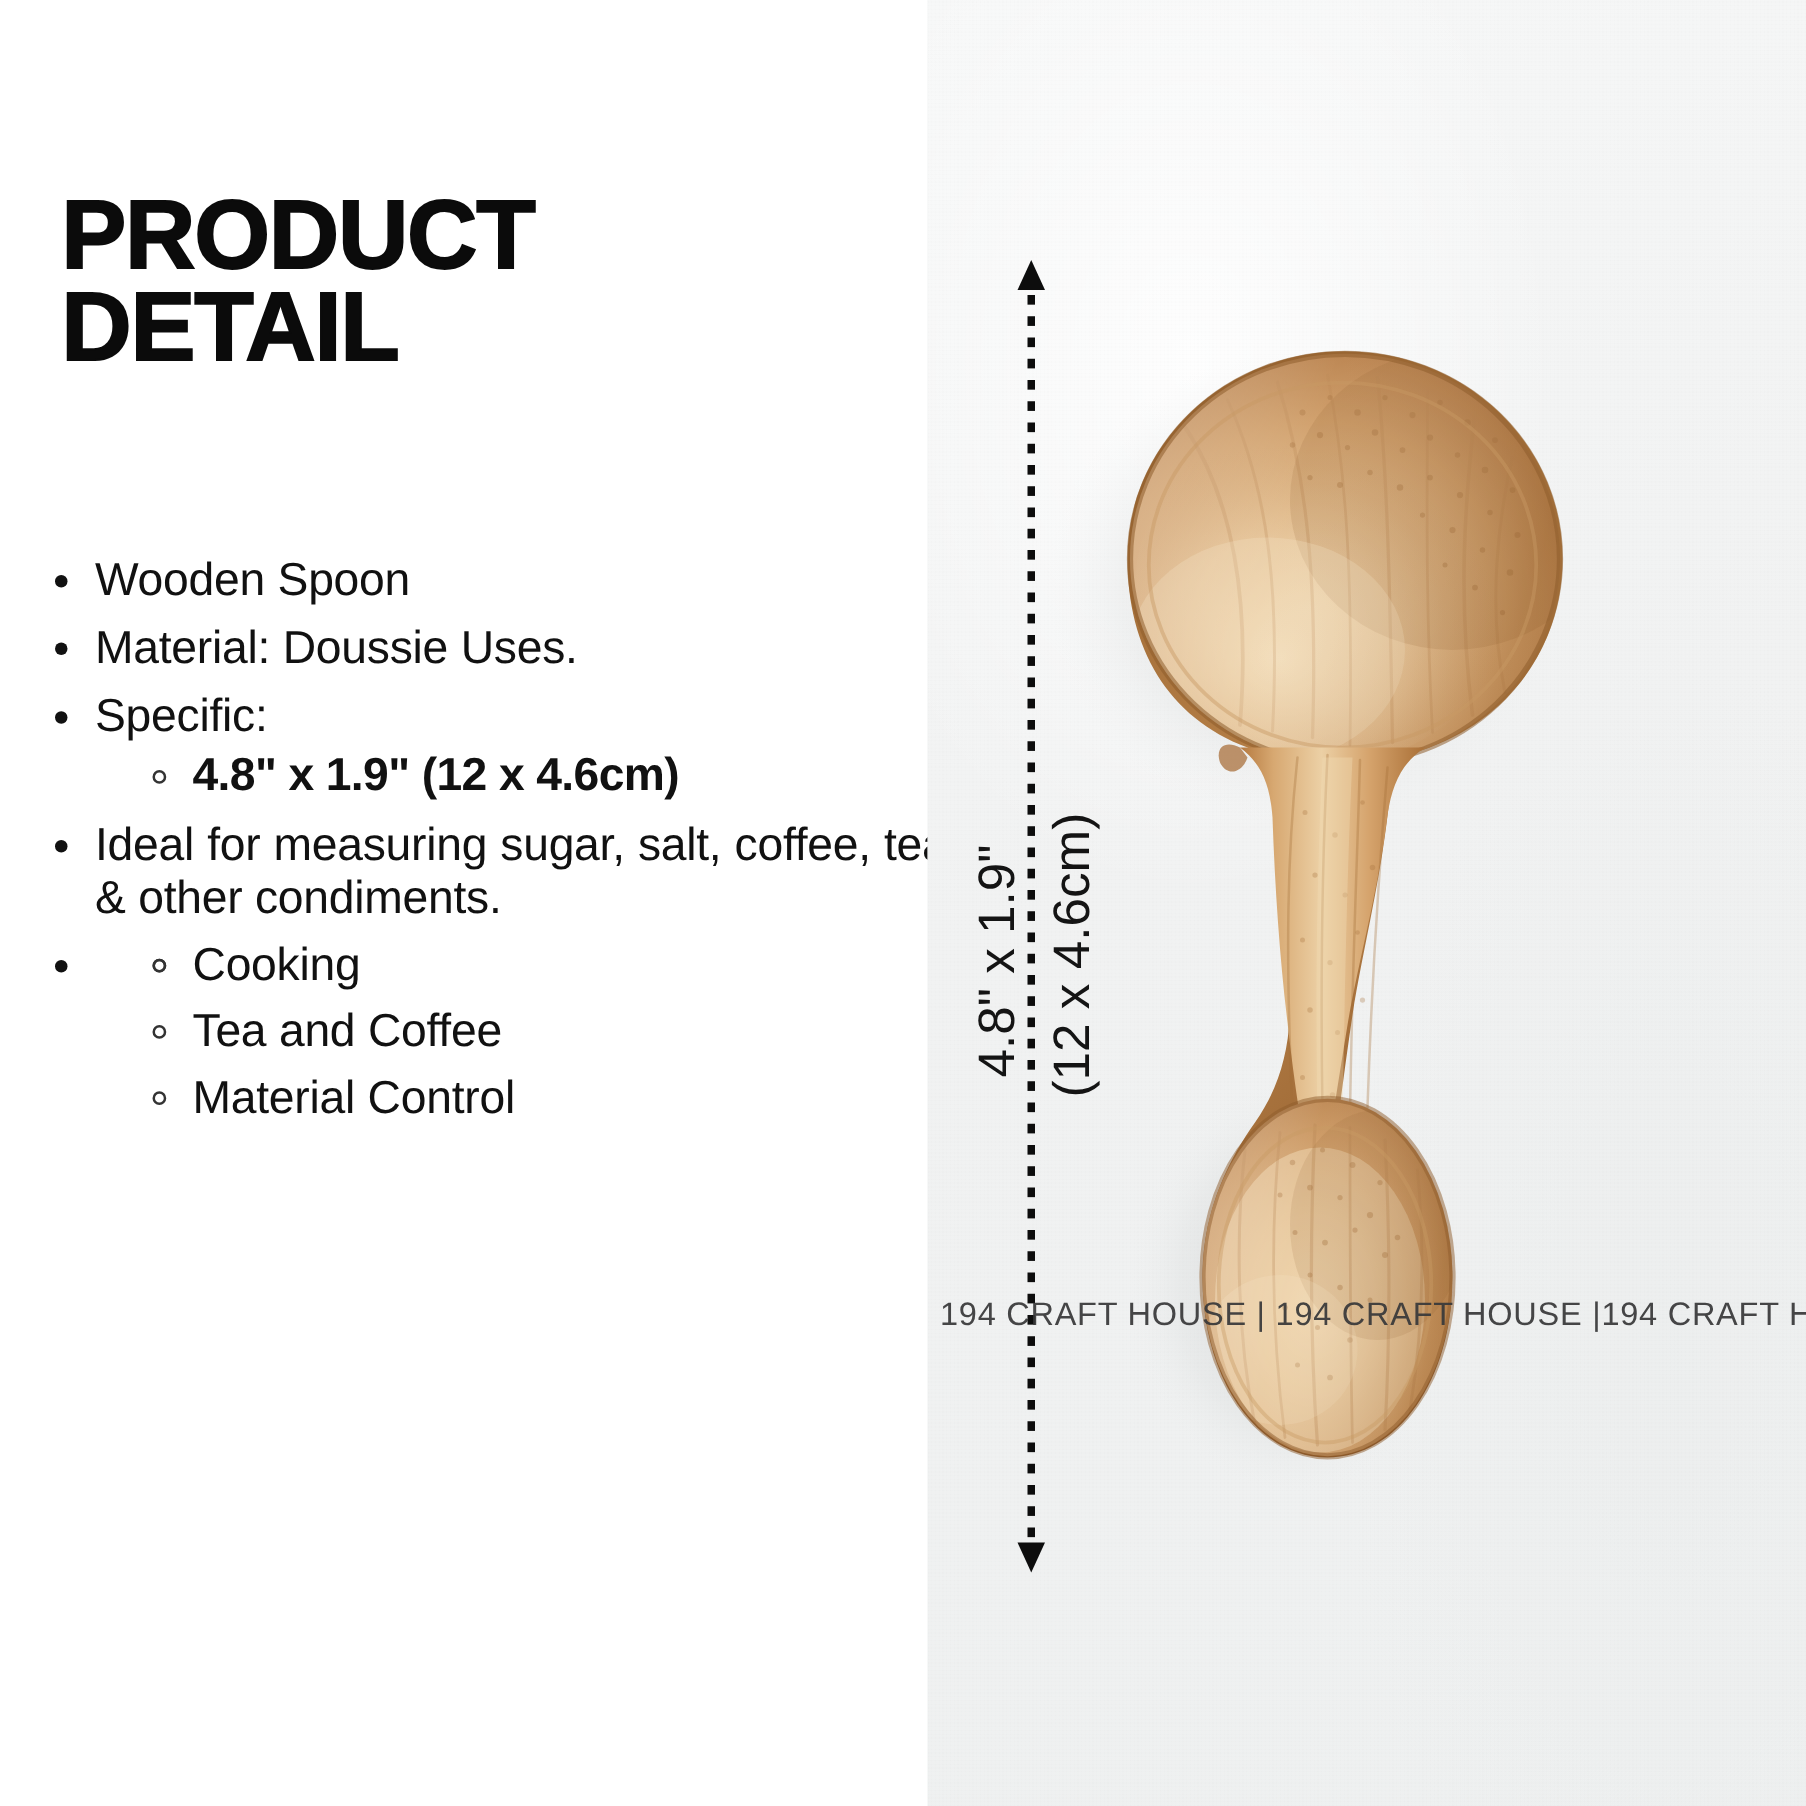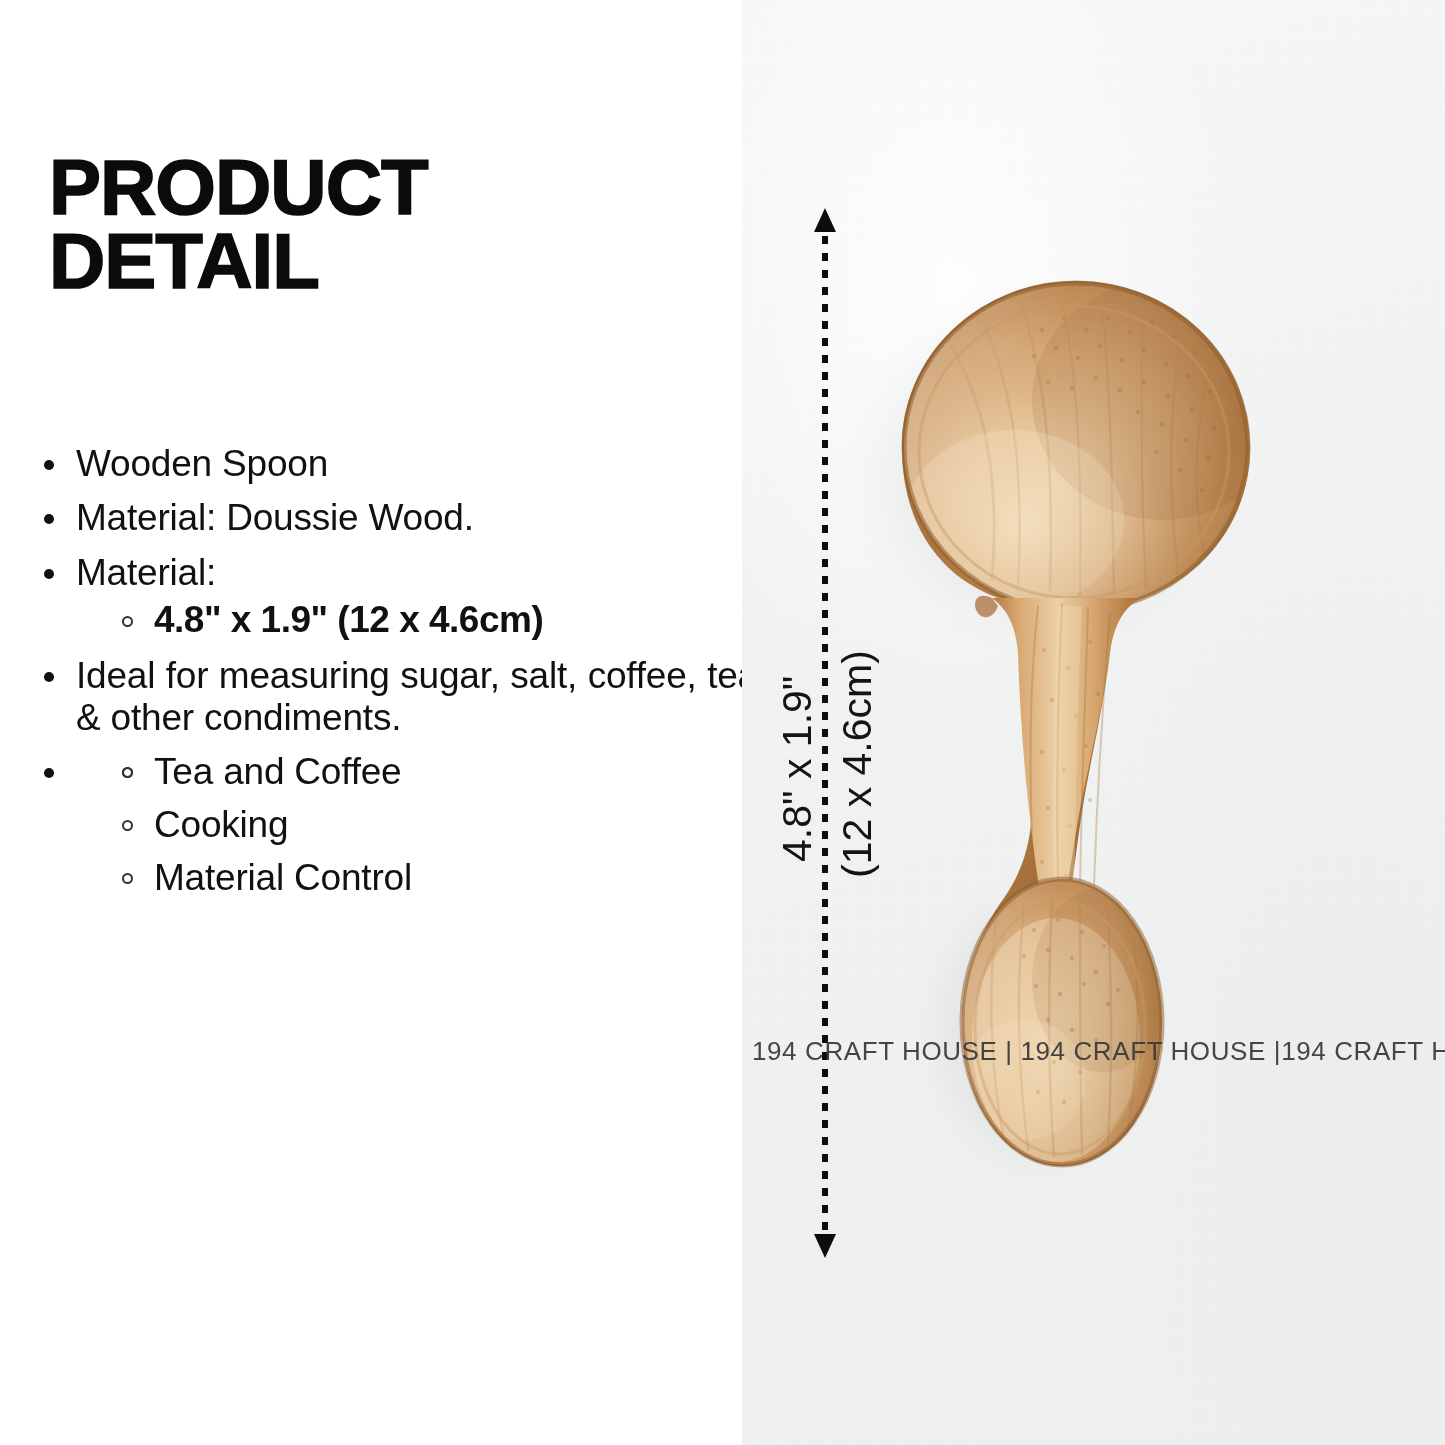--- a/index.html
+++ b/index.html
@@ -137,26 +137,26 @@
     <ul id="spec-list">
 
       <li class="lvl1">
         <span class="disc"></span>
         <span class="txt">Wooden Spoon</span>
       </li>
 
 
       <li class="lvl1">
         <span class="disc"></span>
-        <span class="txt">Material: Doussie Wood.</span>
+        <span class="txt">Material: Doussie Uses.</span>
       </li>
 
       <li class="lvl1">
         <span class="disc"></span>
-        <span class="txt">Material:</span>
+        <span class="txt">Specific:</span>
         <ul class="sublist">
           <li class="lvl2 bold">
             <span class="circ"></span>
             <span>4.8" x 1.9" (12 x 4.6cm)</span>
           </li>
         </ul>
       </li>
 
       <li class="lvl1 justify">
         <span class="disc"></span>
@@ -164,25 +164,25 @@
       </li>
 
       <li class="lvl1">
         <span class="disc"></span>
         <ul class="sublist">
           <li class="lvl2">
             <span class="circ"></span>
           </li>
           <li class="lvl2">
             <span class="circ"></span>
-            <span>Tea and Coffee</span>
+            <span>Cooking</span>
           </li>
           <li class="lvl2">
             <span class="circ"></span>
-            <span>Cooking</span>
+            <span>Tea and Coffee</span>
           </li>
           <li class="lvl2">
             <span class="circ"></span>
             <span>Material Control</span>
           </li>
         </ul>
       </li>
 
     </ul>
   </div>

